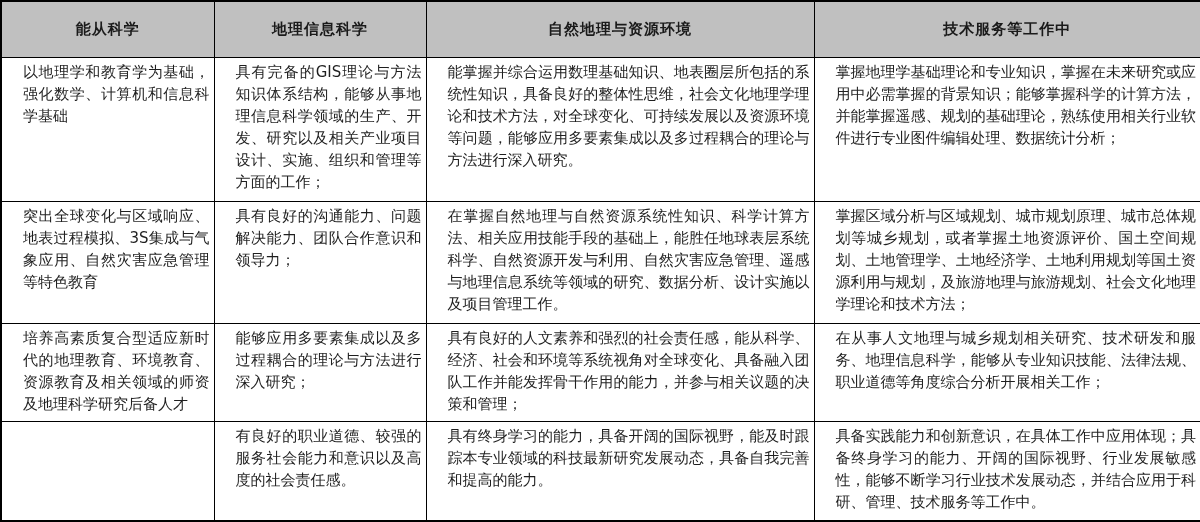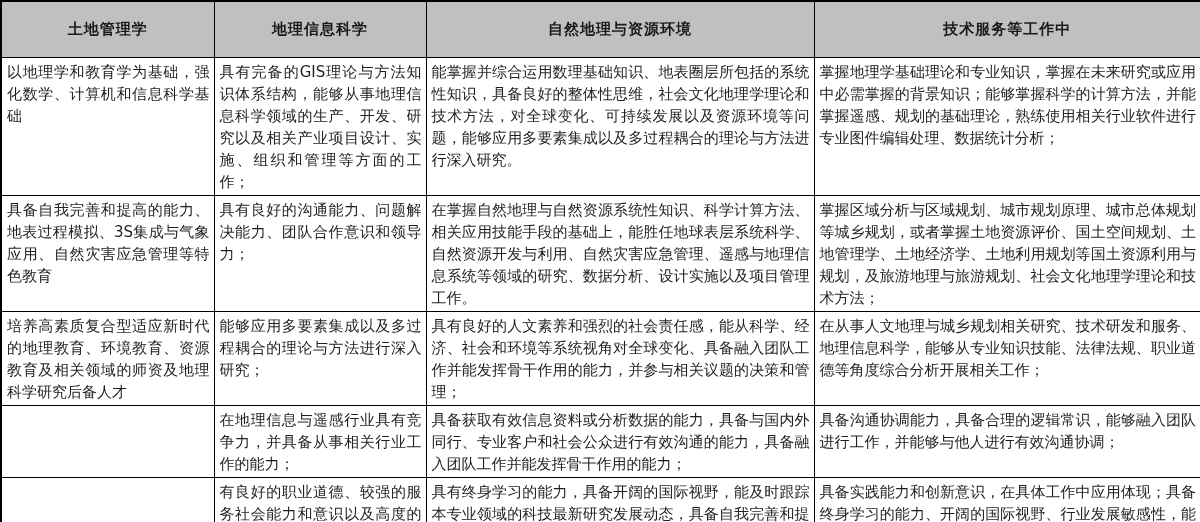--- a/index.html
+++ b/index.html
@@ -27,21 +27,21 @@
     font-weight: bold;
     color: #1a1a1a;
     text-align: center;
     vertical-align: middle;
     letter-spacing: 1px;
   }
   .compare-table td {
     border: 1px solid #000000;
     vertical-align: top;
     text-align: left;
-    padding: 3px 4px 2px 5px;
+    padding: 3px 4px 2px 21px;
     font-size: 15px;
     line-height: 22px;
     color: #1f1f1f;
     overflow: hidden;
     text-align: justify;
   }
   tr.r1 { height: 112px; }
   tr.r2 { height: 112px; }
   tr.r3 { height: 91px; }
   tr.r4 { height: 61px; }
@@ -52,50 +52,44 @@
 
 <table class="compare-table">
   <colgroup>
     <col class="c1">
       <col class="c2">
       <col class="c3">
       <col class="c4">
   </colgroup>
   <thead>
     <tr>
-      <th>土地管理学</th>
+      <th>能从科学</th>
       <th>地理信息科学</th>
       <th>自然地理与资源环境</th>
       <th>技术服务等工作中</th>
     </tr>
   </thead>
   <tbody>
     <tr class="r1">
       <td>以地理学和教育学为基础，强化数学、计算机和信息科学基础</td>
       <td>具有完备的GIS理论与方法知识体系结构，能够从事地理信息科学领域的生产、开发、研究以及相关产业项目设计、实施、组织和管理等方面的工作；</td>
       <td>能掌握并综合运用数理基础知识、地表圈层所包括的系统性知识，具备良好的整体性思维，社会文化地理学理论和技术方法，对全球变化、可持续发展以及资源环境等问题，能够应用多要素集成以及多过程耦合的理论与方法进行深入研究。</td>
       <td>掌握地理学基础理论和专业知识，掌握在未来研究或应用中必需掌握的背景知识；能够掌握科学的计算方法，并能掌握遥感、规划的基础理论，熟练使用相关行业软件进行专业图件编辑处理、数据统计分析；</td>
     </tr>
     <tr class="r2">
-      <td>具备自我完善和提高的能力、地表过程模拟、3S集成与气象应用、自然灾害应急管理等特色教育</td>
+      <td>突出全球变化与区域响应、地表过程模拟、3S集成与气象应用、自然灾害应急管理等特色教育</td>
       <td>具有良好的沟通能力、问题解决能力、团队合作意识和领导力；</td>
       <td>在掌握自然地理与自然资源系统性知识、科学计算方法、相关应用技能手段的基础上，能胜任地球表层系统科学、自然资源开发与利用、自然灾害应急管理、遥感与地理信息系统等领域的研究、数据分析、设计实施以及项目管理工作。</td>
       <td>掌握区域分析与区域规划、城市规划原理、城市总体规划等城乡规划，或者掌握土地资源评价、国土空间规划、土地管理学、土地经济学、土地利用规划等国土资源利用与规划，及旅游地理与旅游规划、社会文化地理学理论和技术方法；</td>
     </tr>
     <tr class="r3">
       <td>培养高素质复合型适应新时代的地理教育、环境教育、资源教育及相关领域的师资及地理科学研究后备人才</td>
       <td>能够应用多要素集成以及多过程耦合的理论与方法进行深入研究；</td>
       <td>具有良好的人文素养和强烈的社会责任感，能从科学、经济、社会和环境等系统视角对全球变化、具备融入团队工作并能发挥骨干作用的能力，并参与相关议题的决策和管理；</td>
       <td>在从事人文地理与城乡规划相关研究、技术研发和服务、地理信息科学，能够从专业知识技能、法律法规、职业道德等角度综合分析开展相关工作；</td>
-    </tr>
-    <tr class="r4">
-      <td></td>
-      <td>在地理信息与遥感行业具有竞争力，并具备从事相关行业工作的能力；</td>
-      <td>具备获取有效信息资料或分析数据的能力，具备与国内外同行、专业客户和社会公众进行有效沟通的能力，具备融入团队工作并能发挥骨干作用的能力；</td>
-      <td>具备沟通协调能力，具备合理的逻辑常识，能够融入团队进行工作，并能够与他人进行有效沟通协调；</td>
     </tr>
     <tr class="r5">
       <td></td>
       <td>有良好的职业道德、较强的服务社会能力和意识以及高度的社会责任感。</td>
       <td>具有终身学习的能力，具备开阔的国际视野，能及时跟踪本专业领域的科技最新研究发展动态，具备自我完善和提高的能力。</td>
       <td>具备实践能力和创新意识，在具体工作中应用体现；具备终身学习的能力、开阔的国际视野、行业发展敏感性，能够不断学习行业技术发展动态，并结合应用于科研、管理、技术服务等工作中。</td>
     </tr>
   </tbody>
 </table>
 

